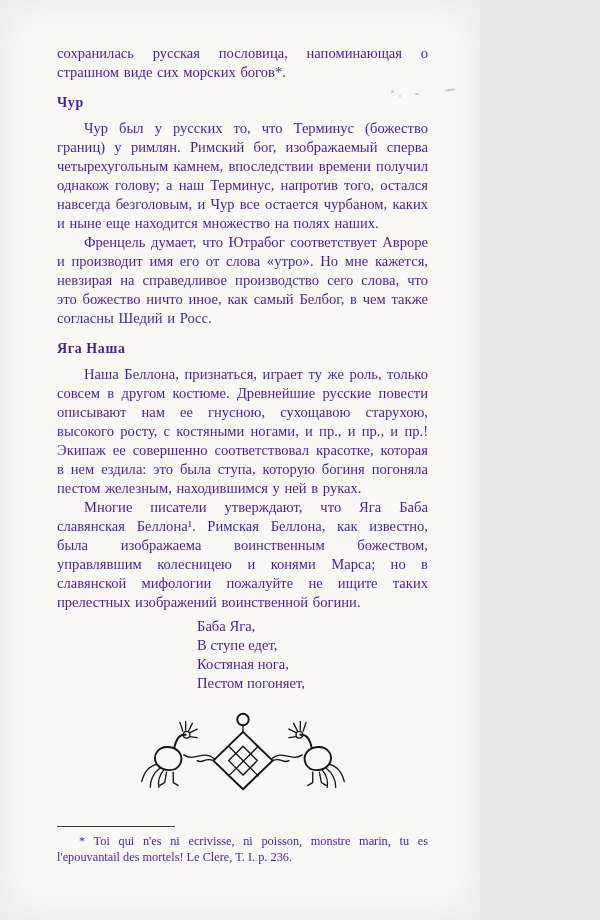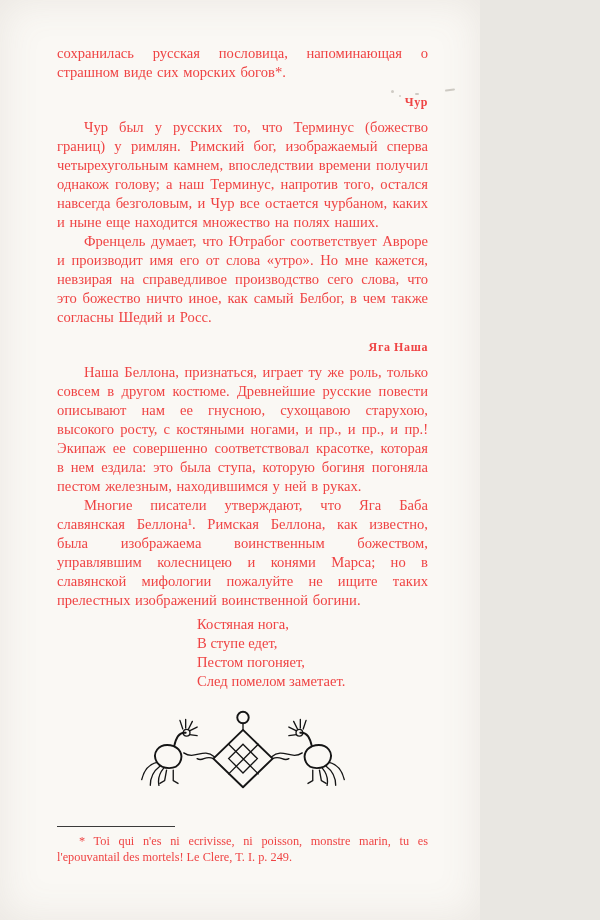--- a/index.html
+++ b/index.html
@@ -6,40 +6,40 @@
   body {
     width: 600px; height: 920px;
     background: #e9e7e2;
     overflow: hidden;
     font-family: "Liberation Serif", "DejaVu Serif", serif;
   }
   .page {
     position: relative;
     width: 480px; height: 920px;
     background: #faf8f4;
-    color: #ef4444;
+    color: #4c1d95;
     box-shadow: inset 0 0 40px rgba(120,110,95,0.12);
   }
   .content {
     position: absolute;
     left: 57px; right: 52px; top: 44px;
   }
   p.para {
     margin: 0;
     font-size: 14.6px;
     line-height: 19px;
     text-align: justify;
     text-indent: 27px;
     word-spacing: 1px;
   }
   p.cont { text-indent: 0; }
   h2.heading {
     margin: 13px 0 8px 0;
-    text-align: right;
-    font-size: 12px;
+    text-align: left;
+    font-size: 14px;
     font-weight: bold;
     letter-spacing: 0.6px;
   }
   .verse {
     margin: 5px 0 0 140px;
     font-size: 14.6px;
     line-height: 19px;
   }
   .verse div { white-space: pre; }
   .ornament-wrap {
@@ -99,24 +99,24 @@
     <h2 class="heading">Чур</h2>
     <p class="para">Чур был у русских то, что Терминус (божество границ) у римлян. Римский бог, изображаемый сперва четырехугольным камнем, впоследствии времени получил однакож голову; а наш Терминус, напротив того, остался навсегда безголовым, и Чур все остается чурбаном, каких и ныне еще находится множество на полях наших.</p>
 
     <p class="para">Френцель думает, что Ютрабог соответствует Авроре и производит имя его от слова «утро». Но мне кажется, невзирая на справедливое производство сего слова, что это божество ничто иное, как самый Белбог, в чем также согласны Шедий и Росс.</p>
 
     <h2 class="heading">Яга Наша</h2>
     <p class="para">Наша Беллона, признаться, играет ту же роль, только совсем в другом костюме. Древнейшие русские повести описывают нам ее гнусною, сухощавою старухою, высокого росту, с костяными ногами, и пр., и пр., и пр.! Экипаж ее совершенно соответствовал красотке, которая в нем ездила: это была ступа, которую богиня погоняла пестом железным, находившимся у ней в руках.</p>
     <p class="para">Многие писатели утверждают, что Яга Баба славянская Беллона¹. Римская Беллона, как известно, была изображаема воинственным божеством, управлявшим колесницею и конями Марса; но в славянской мифологии пожалуйте не ищите таких прелестных изображений воинственной богини.</p>
 
     <div class="verse">
+      <div>Баба Яга,</div>
+      <div>В ступе едет,</div>
       <div>Костяная нога,</div>
-      <div>В ступе едет,</div>
       <div>Пестом погоняет,</div>
-      <div>След помелом заметает.</div>
     </div>
 
     <div class="ornament-wrap">
       <svg width="220" height="86" viewBox="0 0 220 90">
         <defs>
           <g id="bird">
 
             <path class="ink" d="M20,58 C14,48 22,38 34,40 C44,42 48,50 44,58 C40,66 26,66 20,58 Z"></path>
 
             <path class="ink" d="M38,41 C40,31 44,26 50,27"></path>
@@ -145,16 +145,16 @@
         <path class="ink-thin" d="M95,39 L126,70 M126,39 L95,70"></path>
         <path class="ink-thin" d="M110,39 L125,54 L110,69 L95,54 Z"></path>
         <path class="ink-thin" d="M79,54 C70,50 68,58 62,54 M141,54 C150,50 152,58 158,54"></path>
       </svg>
     </div>
 
   </div>
 
   <div class="footnote">
     <div class="footnote-rule"></div>
-    <p>* Toi qui n'es ni ecrivisse, ni poisson, monstre marin, tu es l'epouvantail des mortels! Le Clere, T. I. p. 249.</p>
+    <p>* Toi qui n'es ni ecrivisse, ni poisson, monstre marin, tu es l'epouvantail des mortels! Le Clere, T. I. p. 236.</p>
   </div>
 
 </div>
 
 </body></html>

